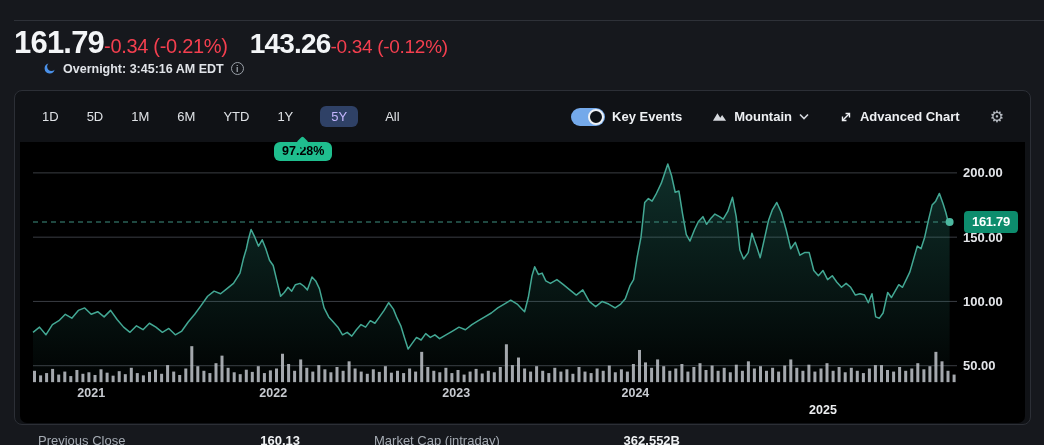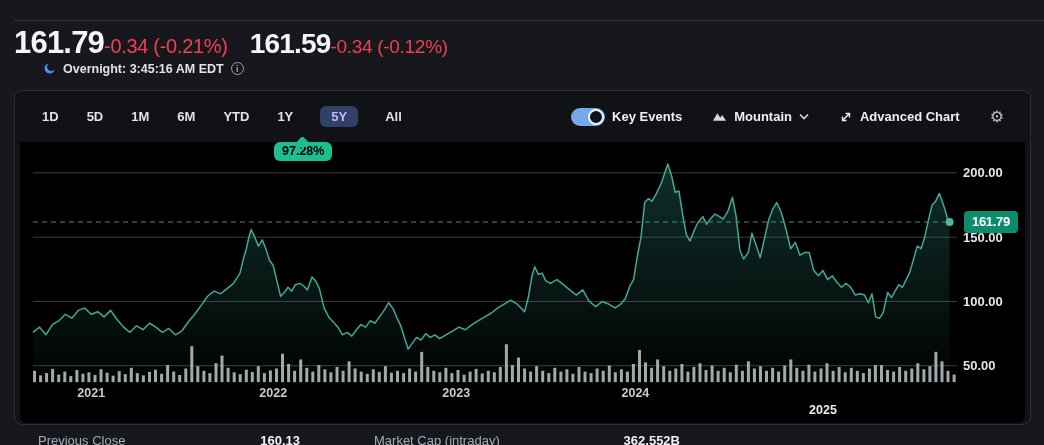--- a/index.html
+++ b/index.html
@@ -21,21 +21,21 @@
   .moon{width:15px;height:15px;margin:0 6px 0 28px;display:inline-block;}
   .info-icon{width:13px;height:13px;border:1.3px solid #9aa0a8;border-radius:50%;
     display:inline-flex;align-items:center;justify-content:center;margin-left:7px;
     font-size:9px;font-weight:700;color:#9aa0a8;cursor:pointer;box-sizing:border-box;}
 
   
   .chart-card{position:absolute;left:14px;top:90px;width:1017px;height:335px;
     border:1px solid #2c2f36;border-radius:8px;background:#101216;box-sizing:border-box;}
   .toolbar{position:absolute;left:0;right:0;top:0;height:51px;display:flex;
     align-items:center;justify-content:space-between;padding:0 26px;}
-  .ranges{display:flex;align-items:center;gap:26px;font-size:13px;font-weight:700;color:#dfe2e6;}
+  .ranges{display:flex;align-items:center;gap:26px;font-size:13px;font-weight:400;color:#dfe2e6;}
   .range-item{cursor:pointer;padding:3px 1px;border-radius:6px;}
   .range-item.selected{background:#2f4166;color:#c4b5fd;padding:3px 11px;}
   .controls{display:flex;align-items:center;gap:30px;font-size:13px;font-weight:700;color:#eef0f3;}
   .ctl-group{display:flex;align-items:center;gap:7px;cursor:pointer;}
   .toggle{width:34px;height:18px;border-radius:9px;background:#74a9ea;position:relative;cursor:pointer;}
   .knob{position:absolute;right:1px;top:1px;width:16px;height:16px;border-radius:50%;
     background:#0f1318;border:2px solid #eef1f5;box-sizing:border-box;}
   .gear{font-size:16px;color:#b7bcc3;cursor:pointer;line-height:1;}
 
   .plot{position:absolute;left:5px;right:5px;top:51px;bottom:1px;background:#000;
@@ -58,21 +58,21 @@
   .stat-value{color:#f0f2f4;font-weight:700;}
 </style>
 </head>
 <body>
 
 <div class="top-divider"></div>
 
 <div class="price-row">
   <span class="price-main">161.79</span>
   <span class="price-change">-0.34 (-0.21%)</span>
-  <span class="price-overnight">161.59</span>
+  <span class="price-overnight">143.26</span>
   <span class="price-change small">-0.34  (-0.12%)</span>
 </div>
 <div class="meta-row">
   <span class="moon">
     <svg viewBox="0 0 16 16" width="15" height="15">
         <path d="M13.4 9.2a5.4 5.4 0 1 1-6.6-6.6 4.4 4.4 0 0 0 6.6 6.6z" fill="#4a90e8"></path>
       </svg>
   </span>
   <span>Overnight: 3:45:16 AM EDT</span>
   <span class="info-icon">i</span>

